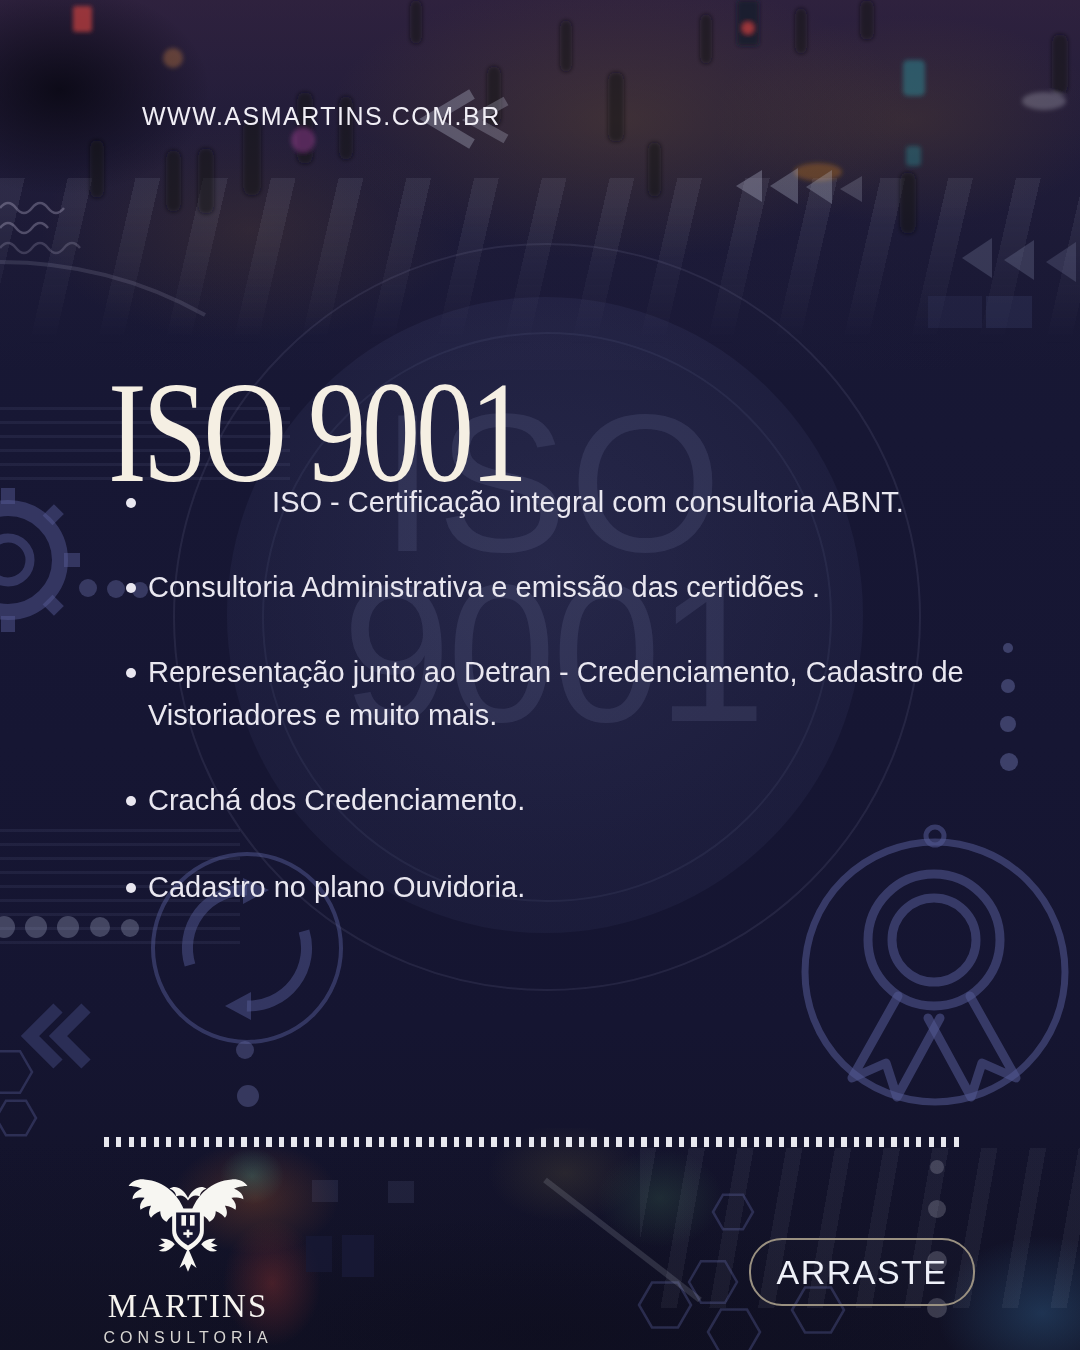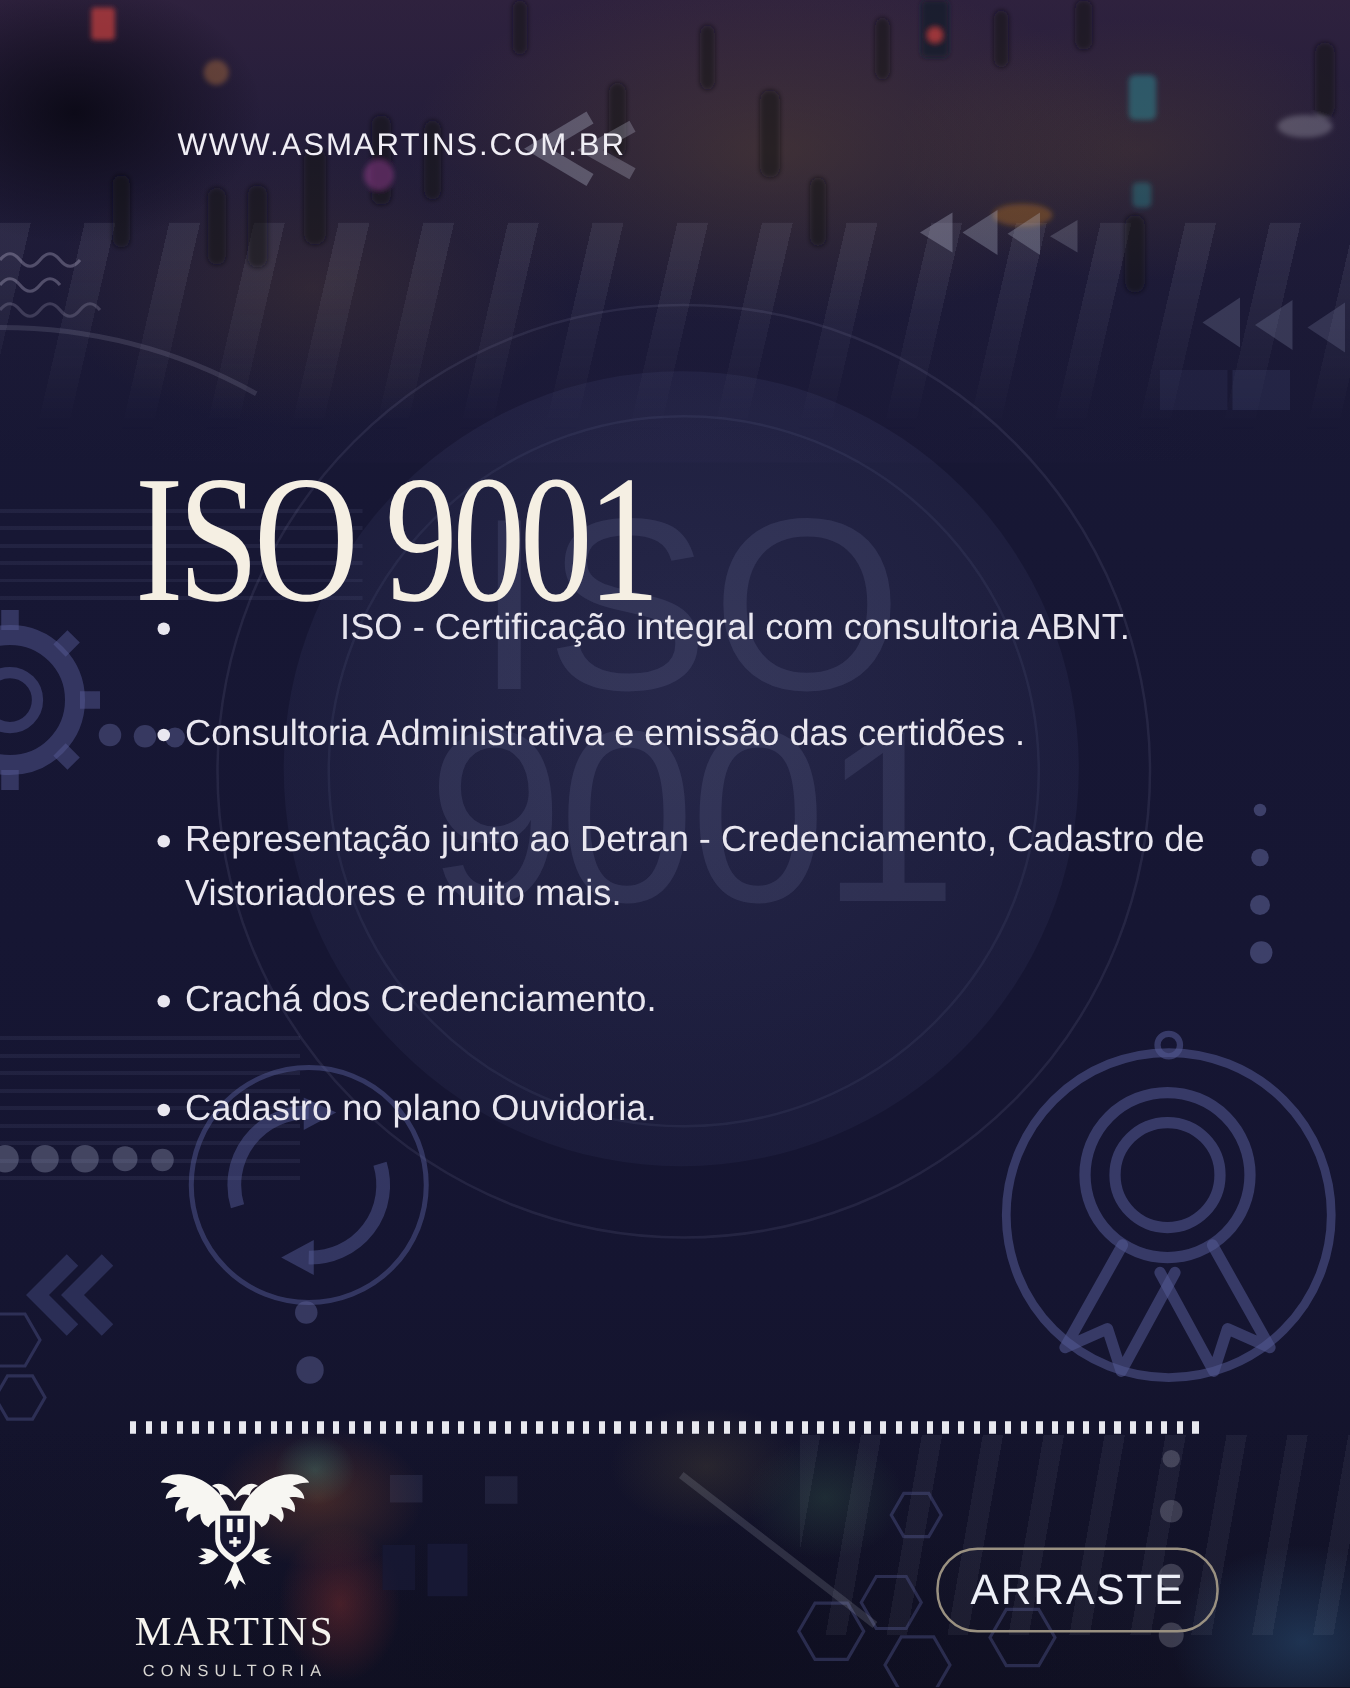--- a/index.html
+++ b/index.html
@@ -55,21 +55,21 @@
   .bullets{position:absolute;left:148px;top:0;margin:0;padding:0;list-style:none;width:880px;}
   .bullets li{position:absolute;font-size:29px;line-height:43px;color:#e9e7f0;width:880px;}
   .bullets li::before{content:'';position:absolute;left:-22px;top:17px;width:10px;height:10px;border-radius:50%;background:#e9e7f0;}
   .li0{top:481px;text-align:center;} .li1{top:566px;} .li2{top:651px;} .li3{top:779px;} .li4{top:866px;}
   .divider{position:absolute;left:104px;top:1137px;width:862px;height:10px;
     background:repeating-linear-gradient(90deg,#e8e8ef 0 5px, transparent 5px 12.5px);}
   
   .logo{position:absolute;left:100px;top:1160px;width:176px;text-align:center;}
   .logo svg{display:block;margin:0 auto;}
   .logo-name{font-family:"Liberation Serif",serif;font-size:33px;letter-spacing:2px;color:#f6f4ef;margin-top:-2px;}
-  .logo-sub{font-size:13px;letter-spacing:5px;color:#d8d6d2;margin-top:4px;}
+  .logo-sub{font-size:16px;letter-spacing:5px;color:#d8d6d2;margin-top:4px;}
   
   .cta{position:absolute;left:749px;top:1209px;width:222px;height:64px;border:2px solid #9a9181;border-radius:33px;
     display:flex;align-items:center;justify-content:center;font-size:34px;letter-spacing:1.5px;color:#eef0f8;cursor:pointer;
     background:rgba(255,255,255,0.01);margin-top:29px;}
 </style>
 </head>
 <body>
 
 <div class="canvas">
 

